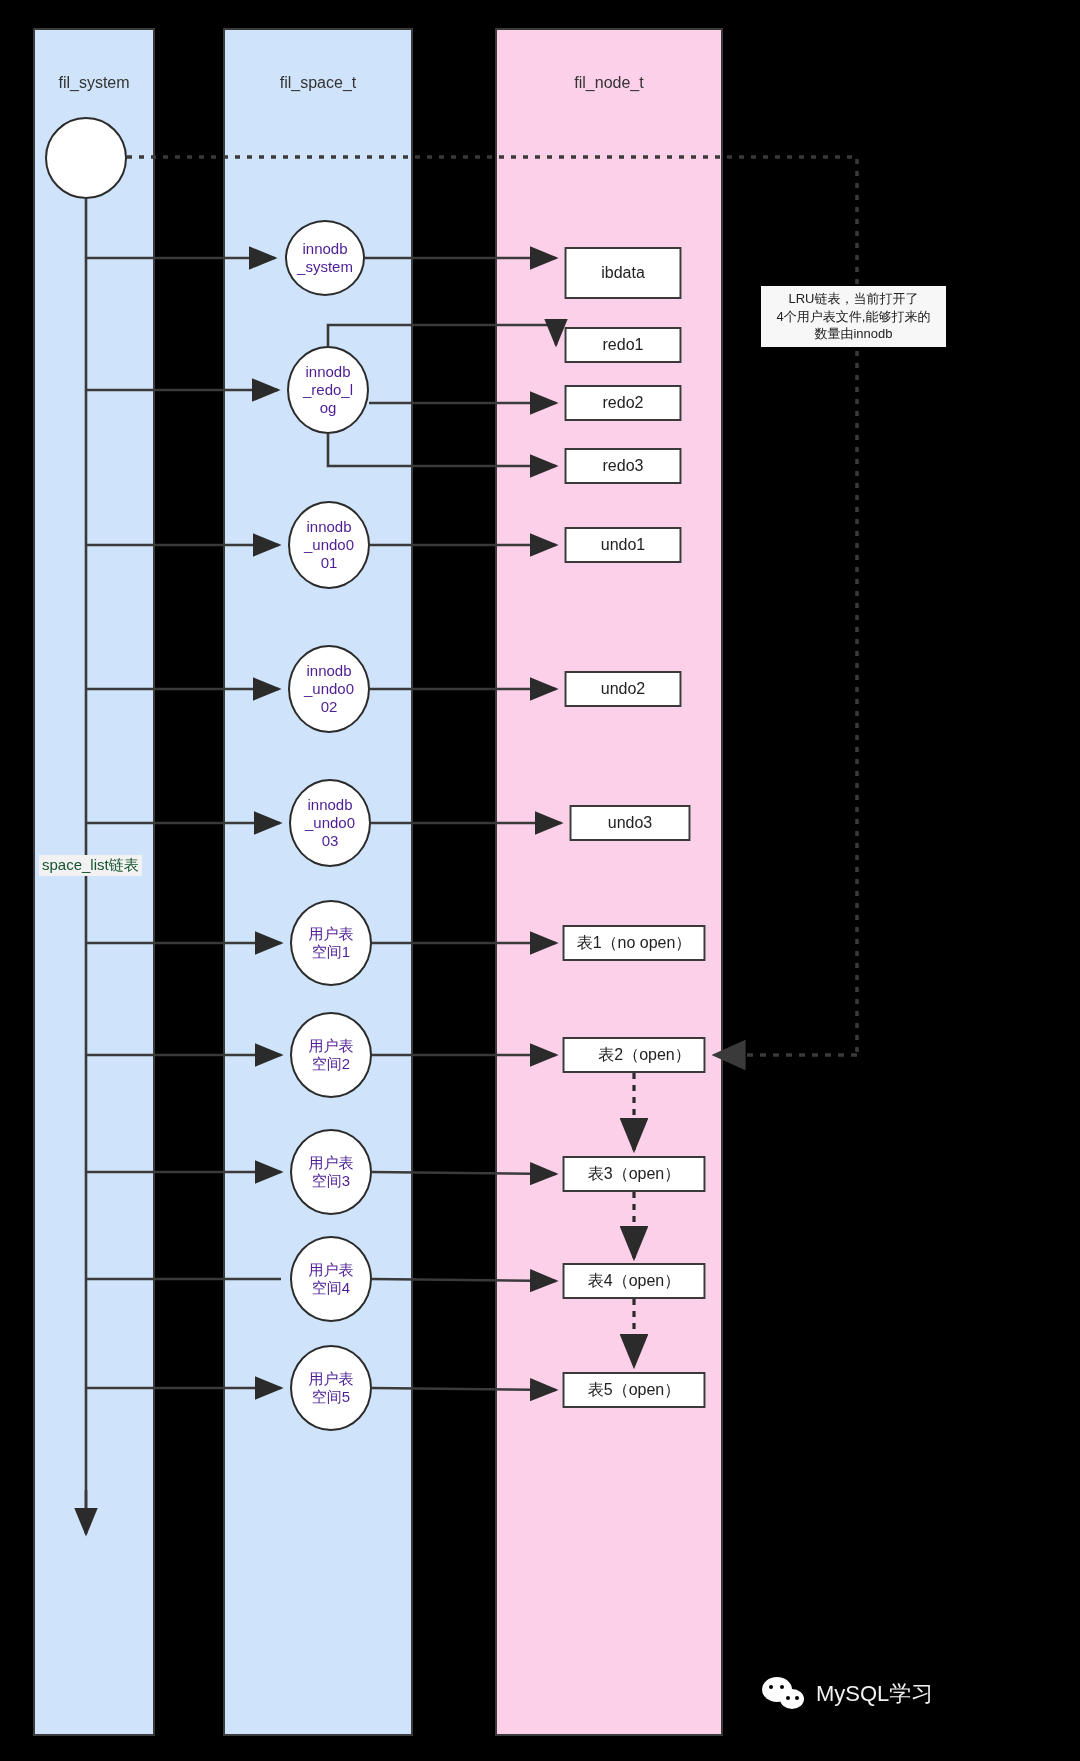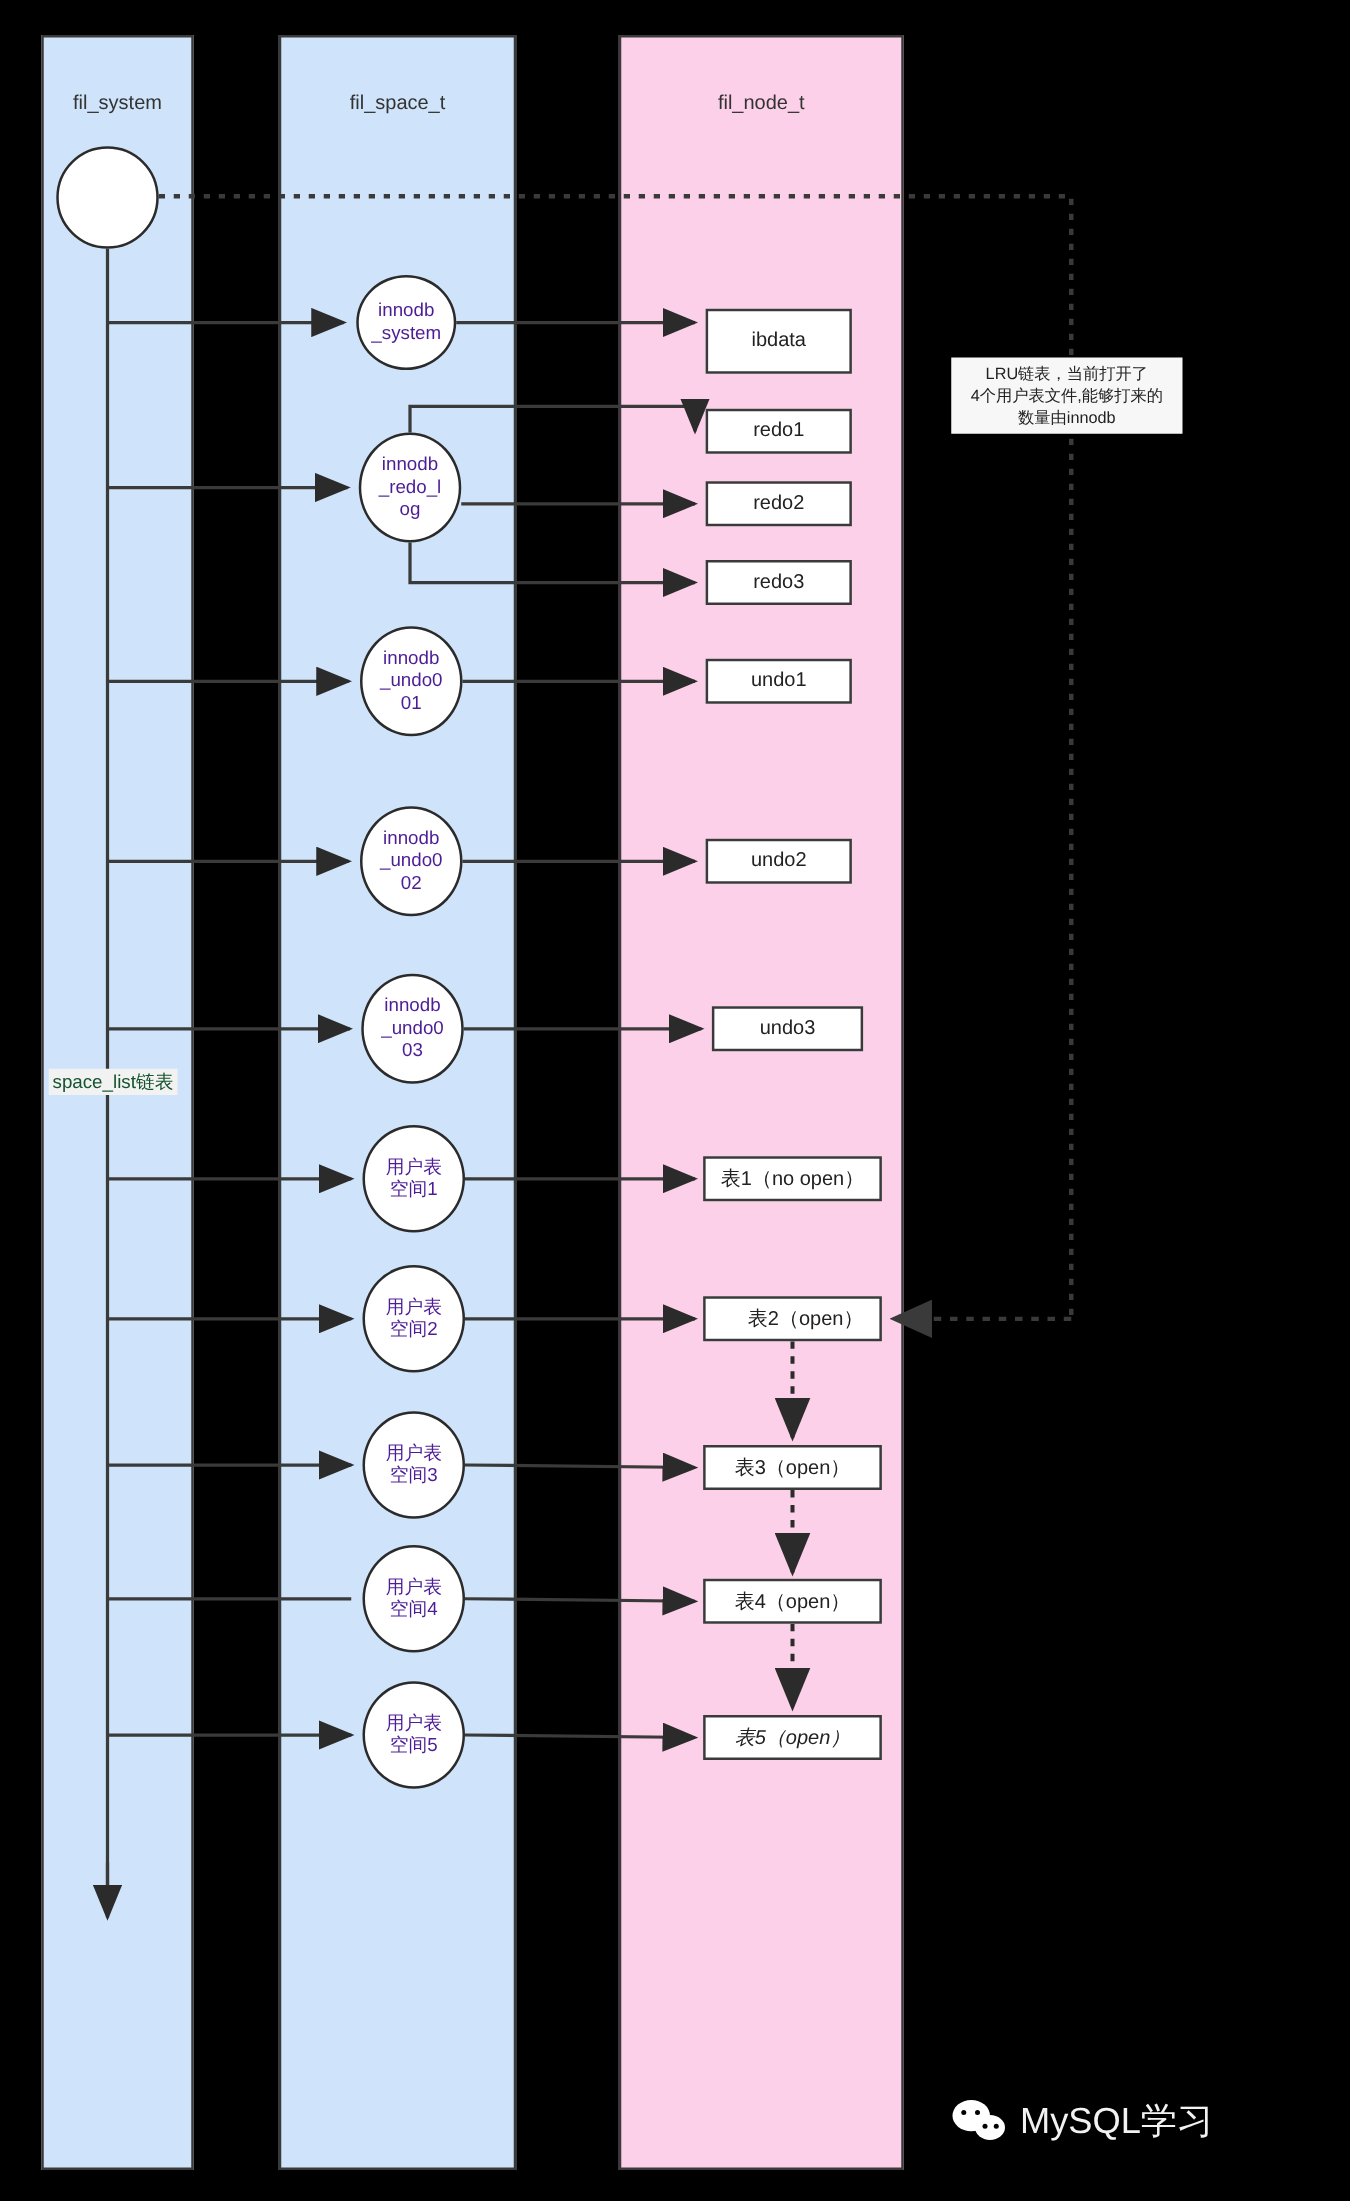--- a/index.html
+++ b/index.html
@@ -27,21 +27,21 @@
         transform:translate(-50%,-50%);white-space:nowrap;}
 
   .note{position:absolute;box-sizing:border-box;background:#f7f7f7;
         color:#222;font-size:13px;line-height:1.35;text-align:center;
         padding:4px 6px;white-space:pre-line;}
 
   .flabel{position:absolute;background:#f2f2f2;color:#14532d;font-size:15px;
           padding:1px 3px;white-space:nowrap;}
 
   .wm{position:absolute;display:flex;align-items:center;gap:10px;
-      color:#f2f2f2;font-size:29px;white-space:nowrap;}
+      color:#f2f2f2;font-size:22px;white-space:nowrap;}
   .wm .glyph{width:44px;height:34px;position:relative;flex:0 0 auto;}
   .wm .b1,.wm .b2{position:absolute;background:#fff;border-radius:50%;}
   .wm .b1{width:30px;height:25px;left:0;top:0;}
   .wm .b2{width:24px;height:20px;left:18px;top:12px;}
   .wm .d{position:absolute;background:#000;border-radius:50%;width:4px;height:4px;}
 </style>
 </head>
 <body>
 
 <div id="stage">
@@ -161,21 +161,21 @@
   <div class="fbox" style="left:623px;top:345px;width:117px;height:36px;">redo1</div>
   <div class="fbox" style="left:623px;top:403px;width:117px;height:36px;">redo2</div>
   <div class="fbox" style="left:623px;top:466px;width:117px;height:36px;">redo3</div>
   <div class="fbox" style="left:623px;top:545px;width:117px;height:36px;">undo1</div>
   <div class="fbox" style="left:623px;top:689px;width:117px;height:36px;">undo2</div>
   <div class="fbox" style="left:630px;top:823px;width:121px;height:36px;">undo3</div>
   <div class="fbox" style="left:634px;top:943px;width:143px;height:36px;">表1（no open）</div>
   <div class="fbox" style="left:634px;top:1055px;width:143px;height:36px;padding-left:21px;">表2（open）</div>
   <div class="fbox" style="left:634px;top:1174px;width:143px;height:36px;">表3（open）</div>
   <div class="fbox" style="left:634px;top:1281px;width:143px;height:36px;">表4（open）</div>
-  <div class="fbox" style="left:634px;top:1390px;width:143px;height:36px;font-style:italic;">表5（open）</div>
+  <div class="fbox" style="left:634px;top:1390px;width:143px;height:36px;">表5（open）</div>
 
   <div class="note" style="left:761px;top:286px;width:185px;">LRU链表，当前打开了
 4个用户表文件,能够打来的
 数量由innodb</div>
 
   <div class="flabel" style="left:39px;top:855px;">space_list链表</div>
 
   <div class="wm" style="left:762px;top:1677px;">
     <span class="glyph">
       <span class="b1"></span>

